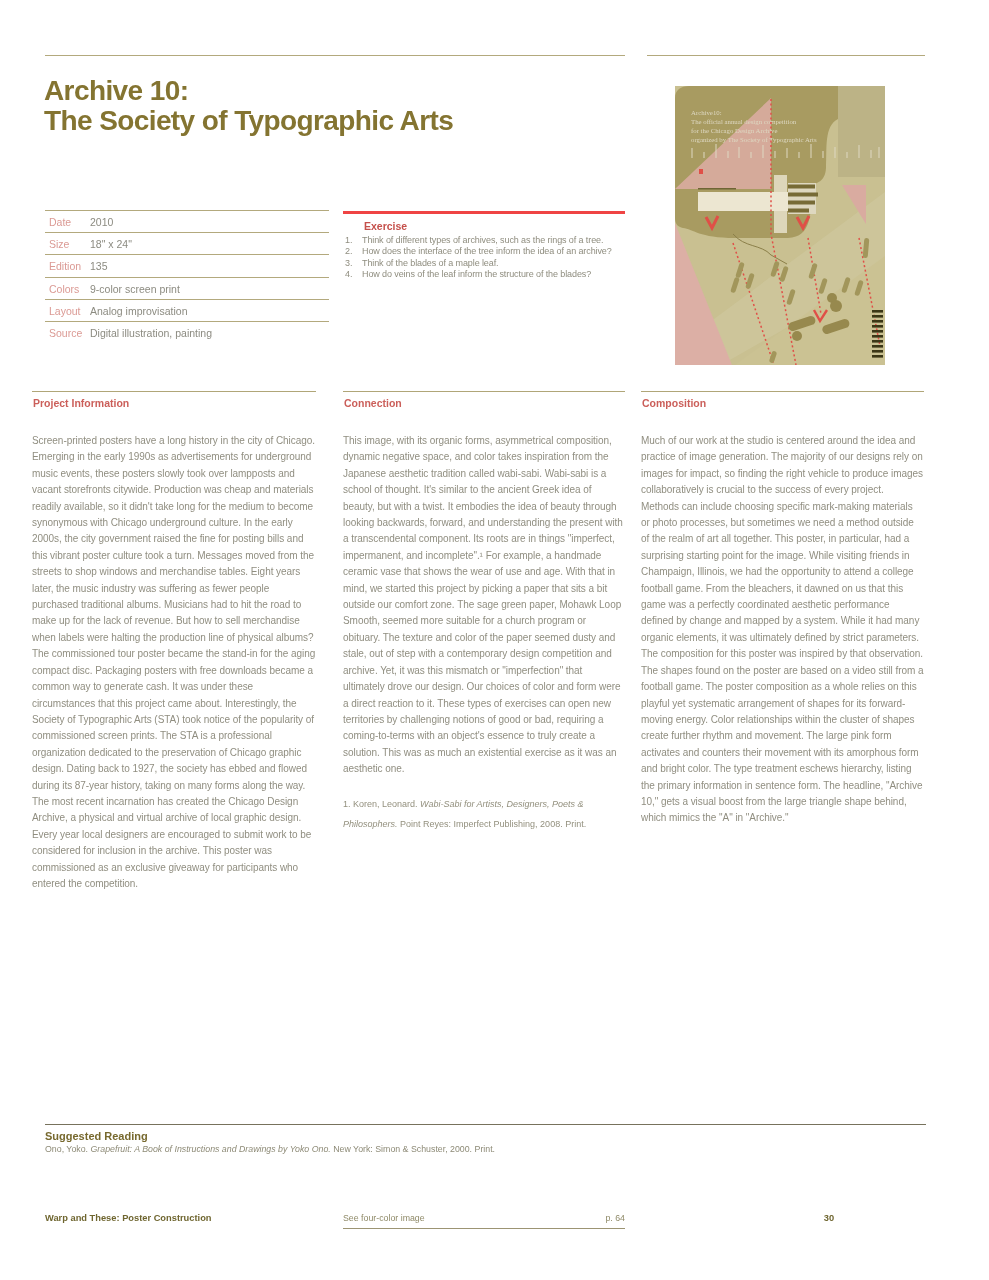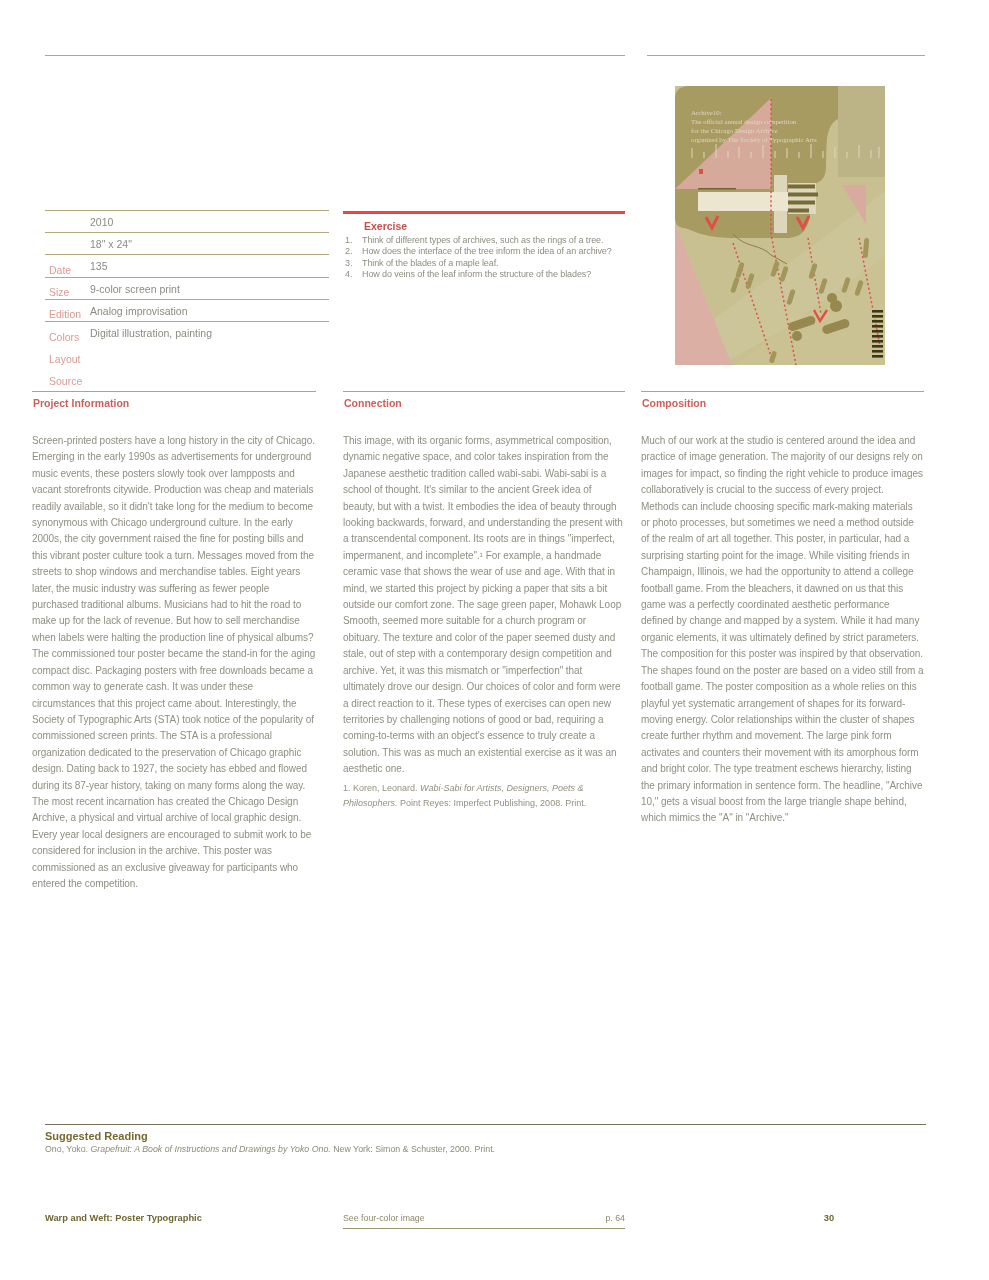--- a/index.html
+++ b/index.html
@@ -8,36 +8,36 @@
   .rule{position:absolute;height:1px;background:#b3a97d;}
   .rule-top-left{left:45px;top:55px;width:580px;}
   .rule-top-right{left:647px;top:55px;width:278px;}
   .title{position:absolute;left:44px;top:76px;margin:0;font-size:28px;line-height:30px;
          font-weight:bold;letter-spacing:-0.6px;color:#847431;}
   .poster{position:absolute;left:675px;top:86px;width:210px;height:279px;}
   
   .meta{position:absolute;left:45px;top:210px;width:284px;}
   .meta-row{display:flex;border-top:1px solid #b3a97d;height:22.2px;box-sizing:border-box;
             padding:5px 0 0 4px;font-size:10.5px;}
-  .meta-label{width:41px;color:#db9a94;margin-top:48px;}
+  .meta-label{width:41px;color:#db9a94;}
   .meta-value{color:#8c8b81;}
   
   .exercise{position:absolute;left:343px;top:211px;width:282px;border-top:3px solid #ef4444;}
   .ex-title{margin:6px 0 3px 21px;font-size:10.5px;font-weight:bold;color:#c5504b;}
   .ex-item{display:flex;font-size:9px;line-height:11.3px;letter-spacing:-0.1px;color:#8f8d7f;}
   .ex-num{width:19px;padding-left:2px;box-sizing:border-box;}
   .ex-txt{flex:1;}
   
   .col{position:absolute;top:391px;border-top:1px solid #b0a678;}
   .col1{left:32px;width:284px;}
   .col2{left:343px;width:282px;}
   .col3{left:641px;width:283px;}
   .col-heading{margin:5px 0 0 1px;font-size:10.5px;font-weight:bold;color:#cb5f5a;}
   .col-body{margin-top:24px;font-size:10px;line-height:16.4px;letter-spacing:-0.05px;color:#908e80;}
-  .footnote{margin-top:3px;width:272px;font-size:9px;line-height:15px;color:#93907e;}
+  .footnote{margin-top:16px;width:272px;font-size:9px;line-height:20px;color:#93907e;}
   .footnote i{font-style:italic;}
   
   .sr{position:absolute;left:45px;top:1124px;width:881px;border-top:1px solid #77725c;}
   .sr-title{margin-top:5px;font-size:11px;font-weight:bold;color:#77692e;}
   .sr-cite{margin-top:2px;font-size:8.8px;color:#8d8a76;}
   .sr-cite i{font-style:italic;}
   
   .footer-left{position:absolute;left:45px;top:1213px;font-size:9.3px;font-weight:bold;color:#6f6630;}
   .footer-center{position:absolute;left:343px;top:1213px;width:282px;display:flex;
                  justify-content:space-between;font-size:8.8px;color:#8f8a68;
@@ -46,20 +46,21 @@
                font-size:9.3px;font-weight:bold;color:#6f6630;}
 </style>
 </head>
 <body>
 
 <div class="page">
 
   <div class="rule rule-top-left"></div>
   <div class="rule rule-top-right"></div>
 
+  <h1 class="title"><span>Archive 10:</span><br><span>The Society of Typographic Arts</span></h1>
 
   <svg class="poster" viewBox="0 0 210 279" xmlns="http://www.w3.org/2000/svg">
     <rect width="210" height="279" fill="#c9c091"></rect>
     <polygon points="0,262 210,106 210,186 46,279 0,279" fill="#cfc79e" opacity="0.7"></polygon>
     <polygon points="60,279 210,170 210,279" fill="#cbc293"></polygon>
     <rect x="163" y="0" width="47" height="91" fill="#bcb386"></rect>
     <path fill="#a89b61" d="M14,0 L163,0 L163,33 C149,40 152,62 151,82 C150,97 141,96 137,100 C136,127 137,151 113,152 L60,152 C24,152 18,143 8,142 C3,141 0,138 0,132 L0,12 C0,4 6,0 14,0 Z"></path>
     <polygon points="96,12 0,103 96,103" fill="#d9aba0" opacity="0.92"></polygon>
     <polygon points="167,99 191,99 191,138" fill="#d9aba0"></polygon>
     <polygon points="0,137 57,279 0,279" fill="#dcafa5"></polygon>
@@ -213,20 +214,20 @@
   <div class="col col3">
     <div class="col-heading">Composition</div>
     <div class="col-body">Much of our work at the studio is centered around the idea and practice of image generation. The majority of our designs rely on images for impact, so finding the right vehicle to produce images collaboratively is crucial to the success of every project. Methods can include choosing specific mark-making materials or photo processes, but sometimes we need a method outside of the realm of art all together. This poster, in particular, had a surprising starting point for the image. While visiting friends in Champaign, Illinois, we had the opportunity to attend a college football game. From the bleachers, it dawned on us that this game was a perfectly coordinated aesthetic performance defined by change and mapped by a system. While it had many organic elements, it was ultimately defined by strict parameters. The composition for this poster was inspired by that observation. The shapes found on the poster are based on a video still from a football game. The poster composition as a whole relies on this playful yet systematic arrangement of shapes for its forward-moving energy. Color relationships within the cluster of shapes create further rhythm and movement. The large pink form activates and counters their movement with its amorphous form and bright color. The type treatment eschews hierarchy, listing the primary information in sentence form. The headline, "Archive 10," gets a visual boost from the large triangle shape behind, which mimics the "A" in "Archive."</div>
   </div>
 
   <div class="sr">
     <div class="sr-title">Suggested Reading</div>
     <div class="sr-cite"><span>Ono, Yoko. </span><i>Grapefruit: A Book of Instructions and Drawings by Yoko Ono.</i><span> New York: Simon &amp; Schuster, 2000. Print.</span></div>
   </div>
 
-  <div class="footer-left">Warp and Weft: Poster Typographic</div>
+  <div class="footer-left">Warp and These: Poster Construction</div>
   <div class="footer-center">
     <span>See four-color image</span>
     <span>p. 64</span>
   </div>
   <div class="footer-page">30</div>
 
 </div>
 
 </body></html>

